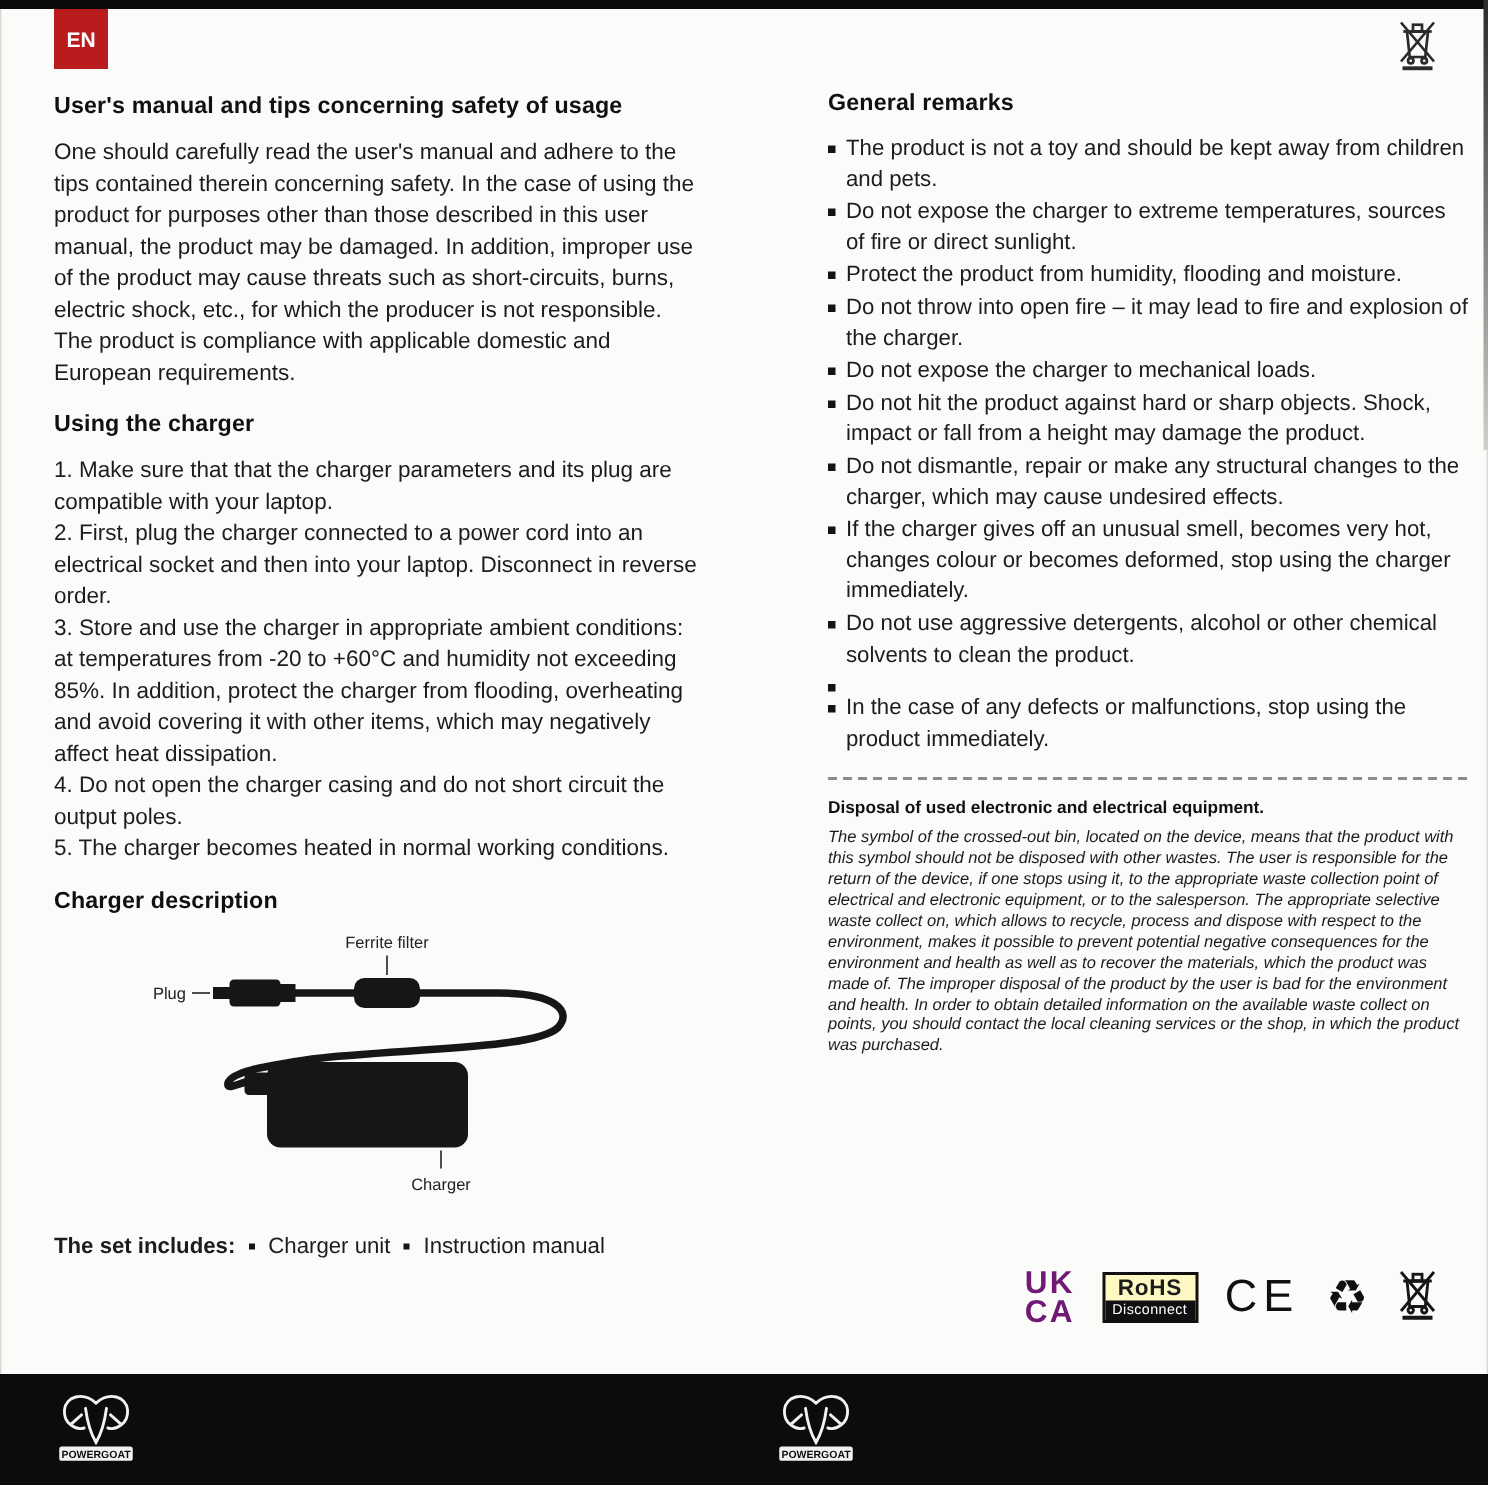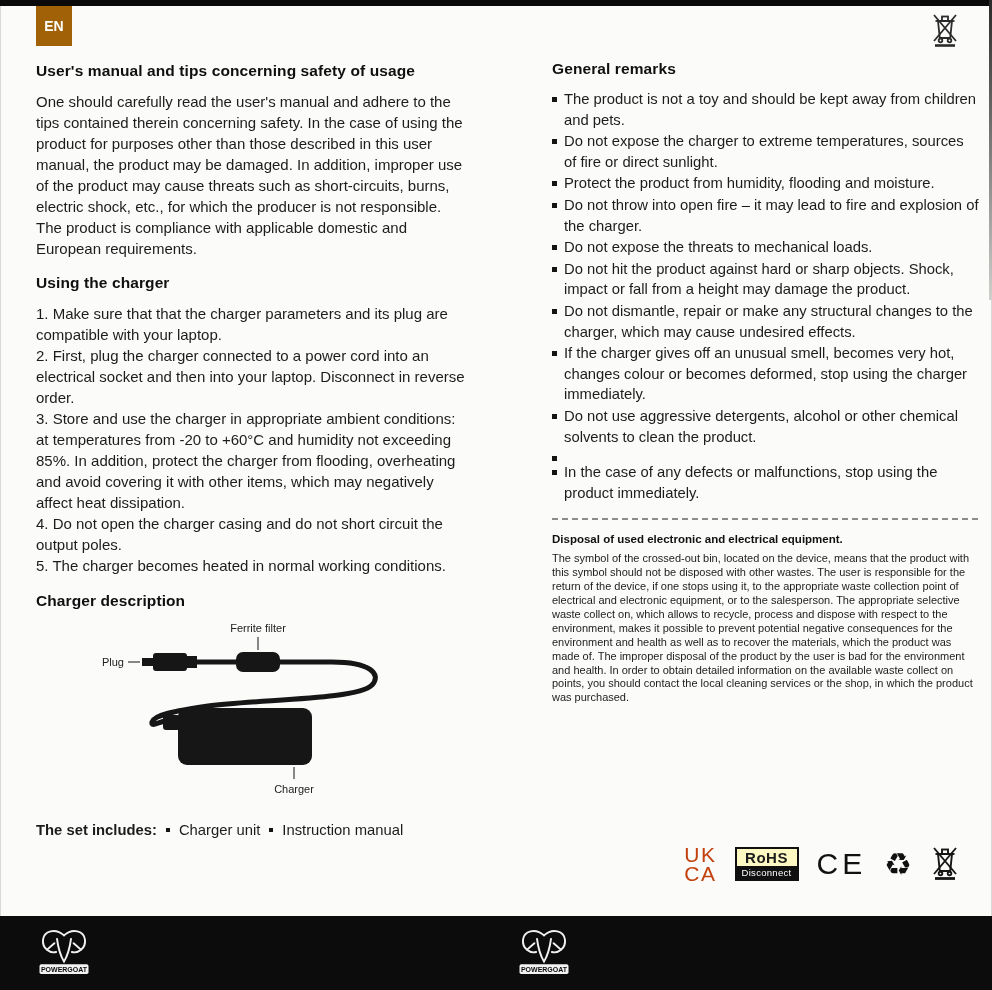--- a/index.html
+++ b/index.html
@@ -5,44 +5,44 @@
   html,body{margin:0;padding:0;background:#e8e8e8;}
   .page{
     position:relative;width:992px;height:990px;margin:0 auto;
     background:#fbfbfa;color:#1c1c1c;overflow:hidden;
     font-family:"Liberation Sans","DejaVu Sans",sans-serif;
     box-shadow:inset 0 0 0 1px #d9d9d6;
   }
   .topbar{position:absolute;top:0;left:0;width:992px;height:6px;background:#0a0a0a;}
   .edge-r{position:absolute;top:0;right:0;width:3px;height:300px;background:linear-gradient(#2a2a2a,#cfcfcc);}
   .en-badge{
-    position:absolute;top:6px;left:36px;width:36px;height:40px;background:#a16207;
+    position:absolute;top:6px;left:36px;width:36px;height:40px;background:#b91c1c;
     color:#fff;font-weight:bold;font-size:14px;display:flex;align-items:center;justify-content:center;
   }
   .col-left{position:absolute;left:36px;top:62px;width:432px;}
   .col-right{position:absolute;left:552px;top:36px;width:428px;margin-top:24px;}
   h2.section{font-size:15.5px;font-weight:700;margin:0 0 11px;color:#101010;letter-spacing:.1px;}
   p.body{font-size:15px;line-height:21px;margin:0 0 10px;}
   .steps p{font-size:15px;line-height:21px;margin:0;}
   .steps{margin-bottom:12px;}
   ul.remarks{list-style:none;margin:0;padding:0;}
   ul.remarks li{display:flex;gap:7px;font-size:14.8px;line-height:20.6px;margin:0 0 1px;}
   .sq{flex:0 0 auto;width:5px;height:5px;background:#141414;margin-top:8px;}
   .divider{border-top:2px dashed #8c8c8c;margin:15px 2px 13px 0;}
   .disposal-title{font-size:11.5px;font-weight:700;margin:0 0 7px;color:#101010;}
-  .disposal-text{font-size:11px;line-height:13.9px;margin:0;}
+  .disposal-text{font-size:11px;line-height:13.9px;margin:0;font-style:italic;}
   .diagram-wrap{margin:6px 0 0;}
   .set-row{display:flex;align-items:center;gap:9px;font-size:14.8px;margin-top:14px;}
   .set-row .lbl{font-weight:700;}
   .set-row .sq2{width:4px;height:4px;background:#141414;}
   .marks{
     position:absolute;left:532px;top:843px;width:428px;
     display:flex;justify-content:flex-end;align-items:center;gap:18px;
   }
-  .ukca{font-weight:400;font-size:21px;line-height:19px;letter-spacing:1.5px;color:#c2410c;}
+  .ukca{font-weight:700;font-size:21px;line-height:19px;letter-spacing:1.5px;color:#701a75;}
   .rohs{border:2.5px solid #101010;text-align:center;background:#fef9c3;}
   .rohs .r1{font-weight:700;font-size:15px;padding:0 7px;letter-spacing:.5px;}
   .rohs .r2{background:#101010;color:#fff;font-size:9.5px;padding:1px 5px;letter-spacing:.3px;}
   .ce{font-size:30px;letter-spacing:4px;font-weight:500;color:#101010;}
   .recycle{font-size:31px;line-height:1;color:#101010;}
   .footer{position:absolute;left:0;top:916px;width:992px;height:74px;background:#0c0c0c;}
   .goat{position:absolute;top:9px;}
   .goat.g1{left:36px;} .goat.g2{left:516px;}
   .weee-top{position:absolute;left:930px;top:10px;}
 </style>
@@ -134,21 +134,21 @@
       <li>
           <span class="sq"></span>
           <span>Protect the product from humidity, flooding and moisture.</span>
         </li>
       <li>
           <span class="sq"></span>
           <span>Do not throw into open fire – it may lead to fire and explosion of the charger.</span>
         </li>
       <li>
           <span class="sq"></span>
-          <span>Do not expose the threats to mechanical loads.</span>
+          <span>Do not expose the charger to mechanical loads.</span>
         </li>
       <li>
           <span class="sq"></span>
           <span>Do not hit the product against hard or sharp objects. Shock, impact or fall from a height may damage the product.</span>
         </li>
       <li>
           <span class="sq"></span>
           <span>Do not dismantle, repair or make any structural changes to the charger, which may cause undesired effects.</span>
         </li>
       <li>

